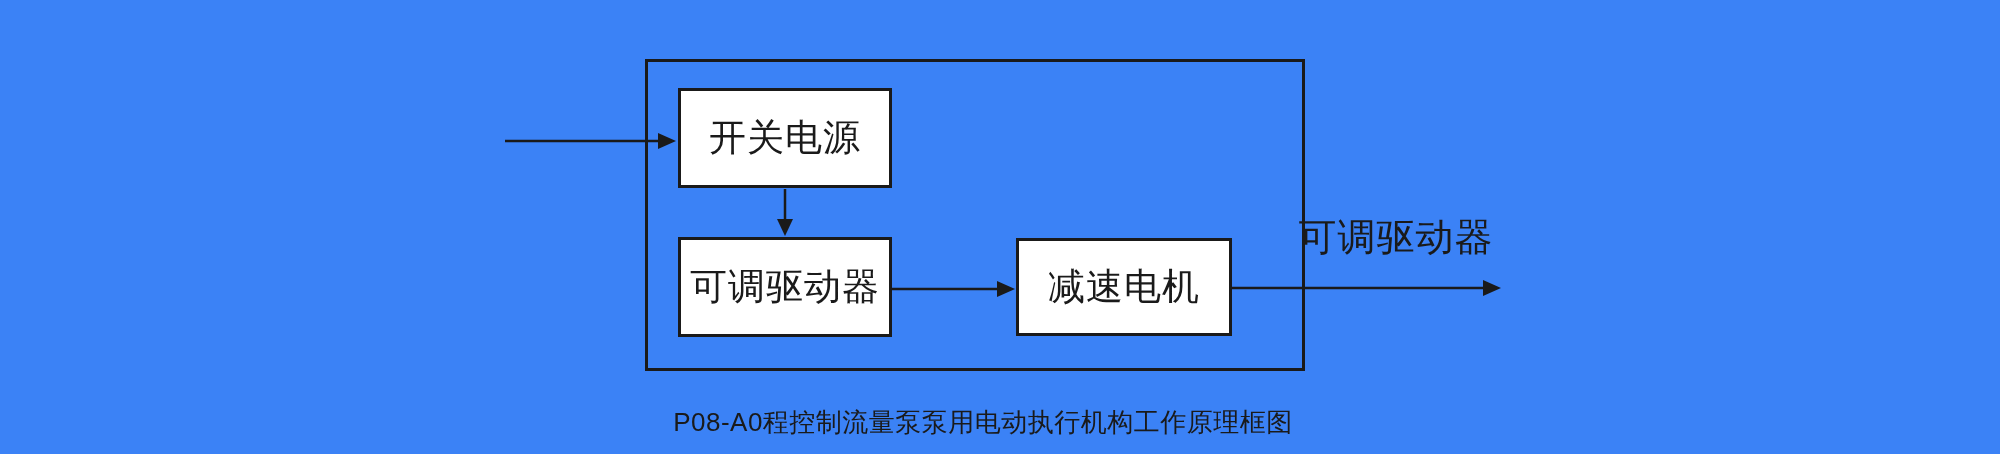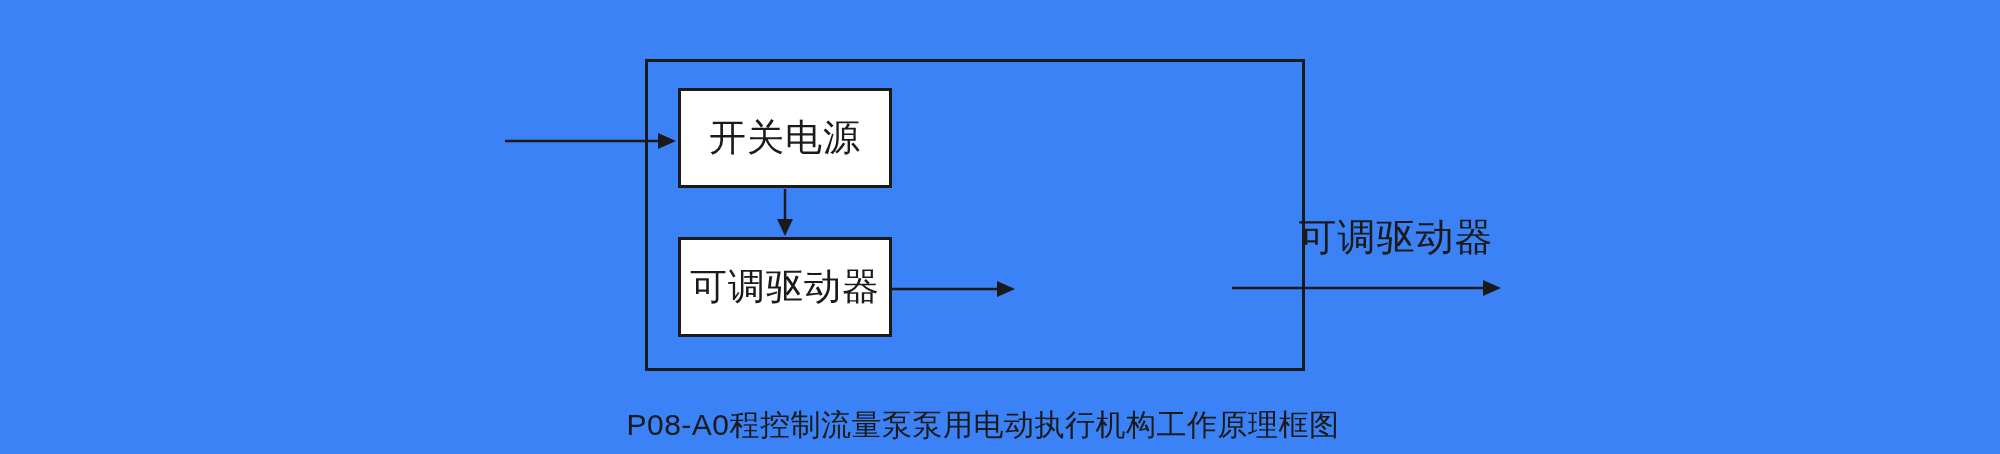--- a/index.html
+++ b/index.html
@@ -64,21 +64,21 @@
     transform: translateX(-50%);
     font-size: 38px;
     letter-spacing: 1px;
     white-space: nowrap;
   }
   .caption {
     position: absolute;
     left: 983px;
     top: 405px;
     transform: translateX(-50%);
-    font-size: 30px;
+    font-size: 26px;
     letter-spacing: 0.5px;
     white-space: nowrap;
   }
 </style>
 </head>
 <body>
 
 <div class="stage">
 
   <svg class="wires" viewBox="0 0 2000 454">
@@ -99,18 +99,21 @@
   <div class="outer-box"></div>
 
   <div class="node node-power">
     <span>开关电源</span>
   </div>
 
   <div class="node node-driver">
     <span>可调驱动器</span>
   </div>
 
+  <div class="node node-motor">
+    <span>减速电机</span>
+  </div>
 
   <div class="output-label">可调驱动器</div>
 
   <div class="caption">P08-A0程控制流量泵泵用电动执行机构工作原理框图</div>
 
 </div>
 
 </body></html>

